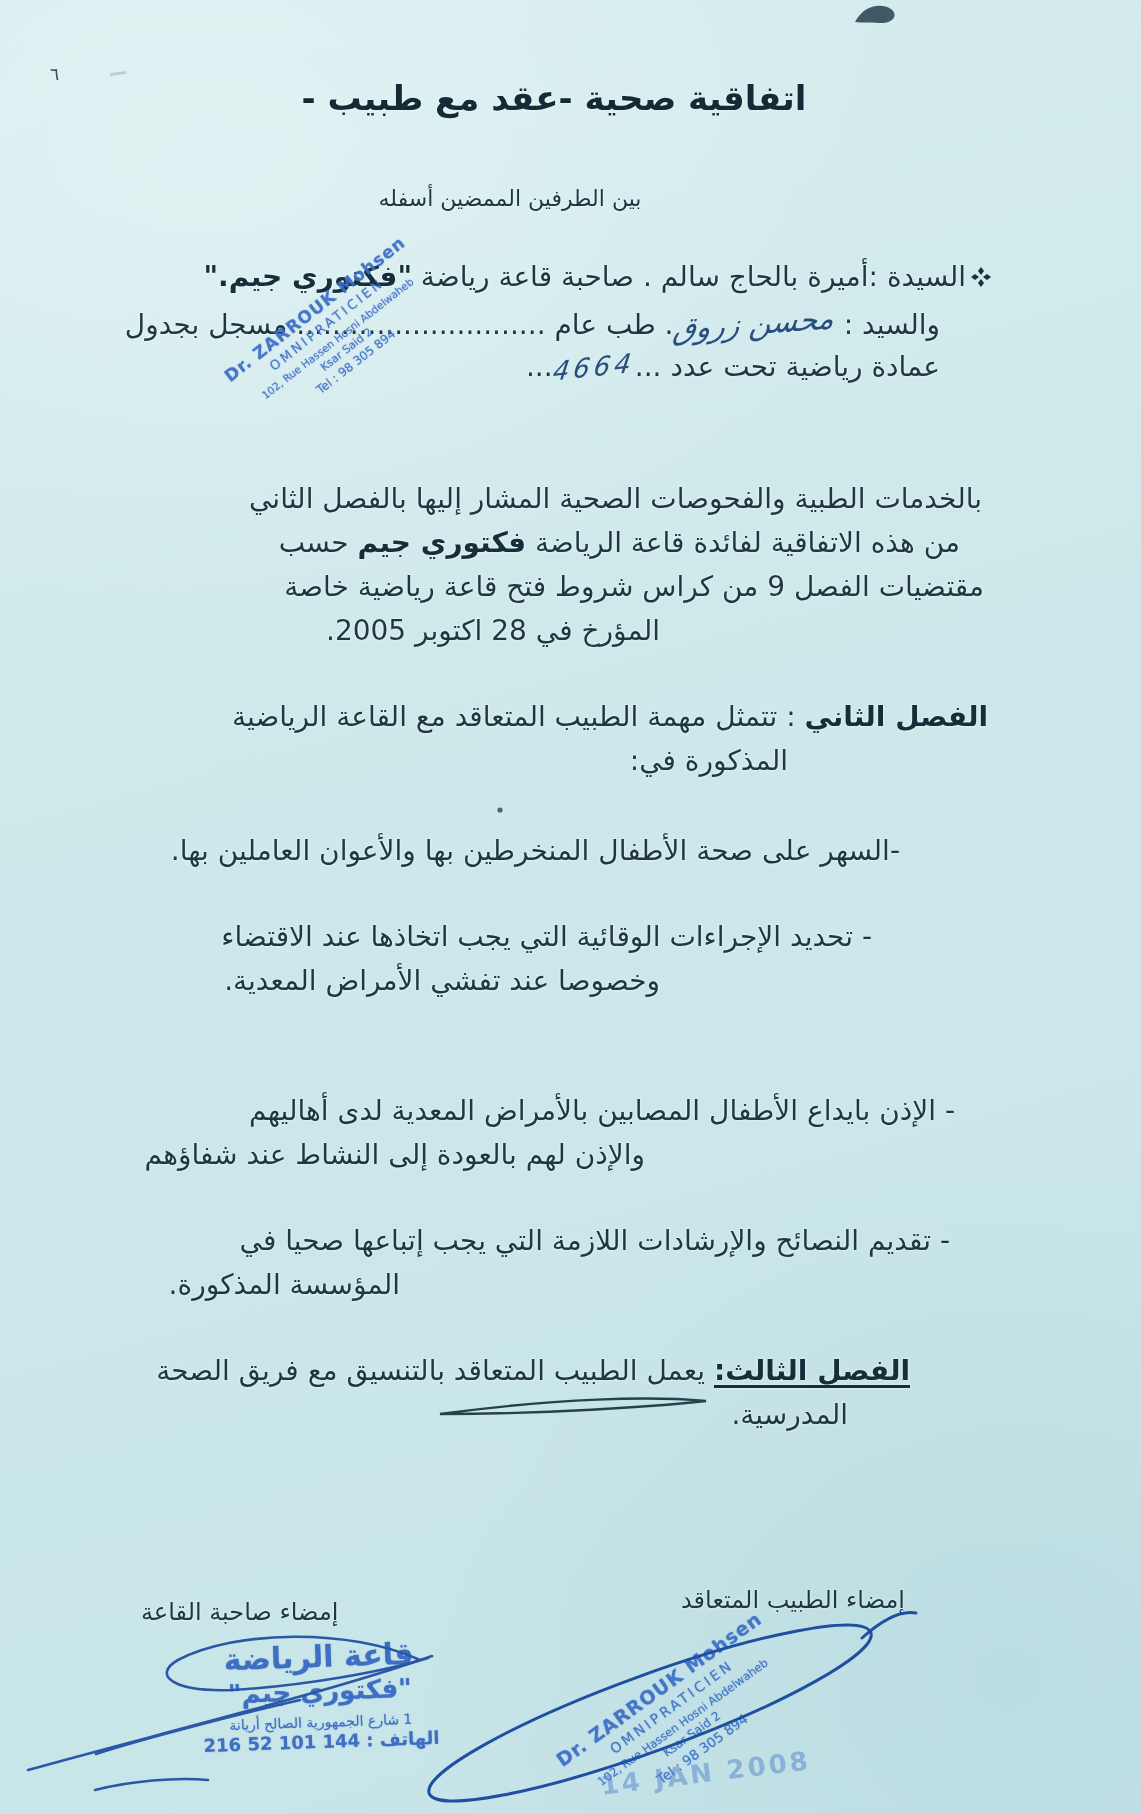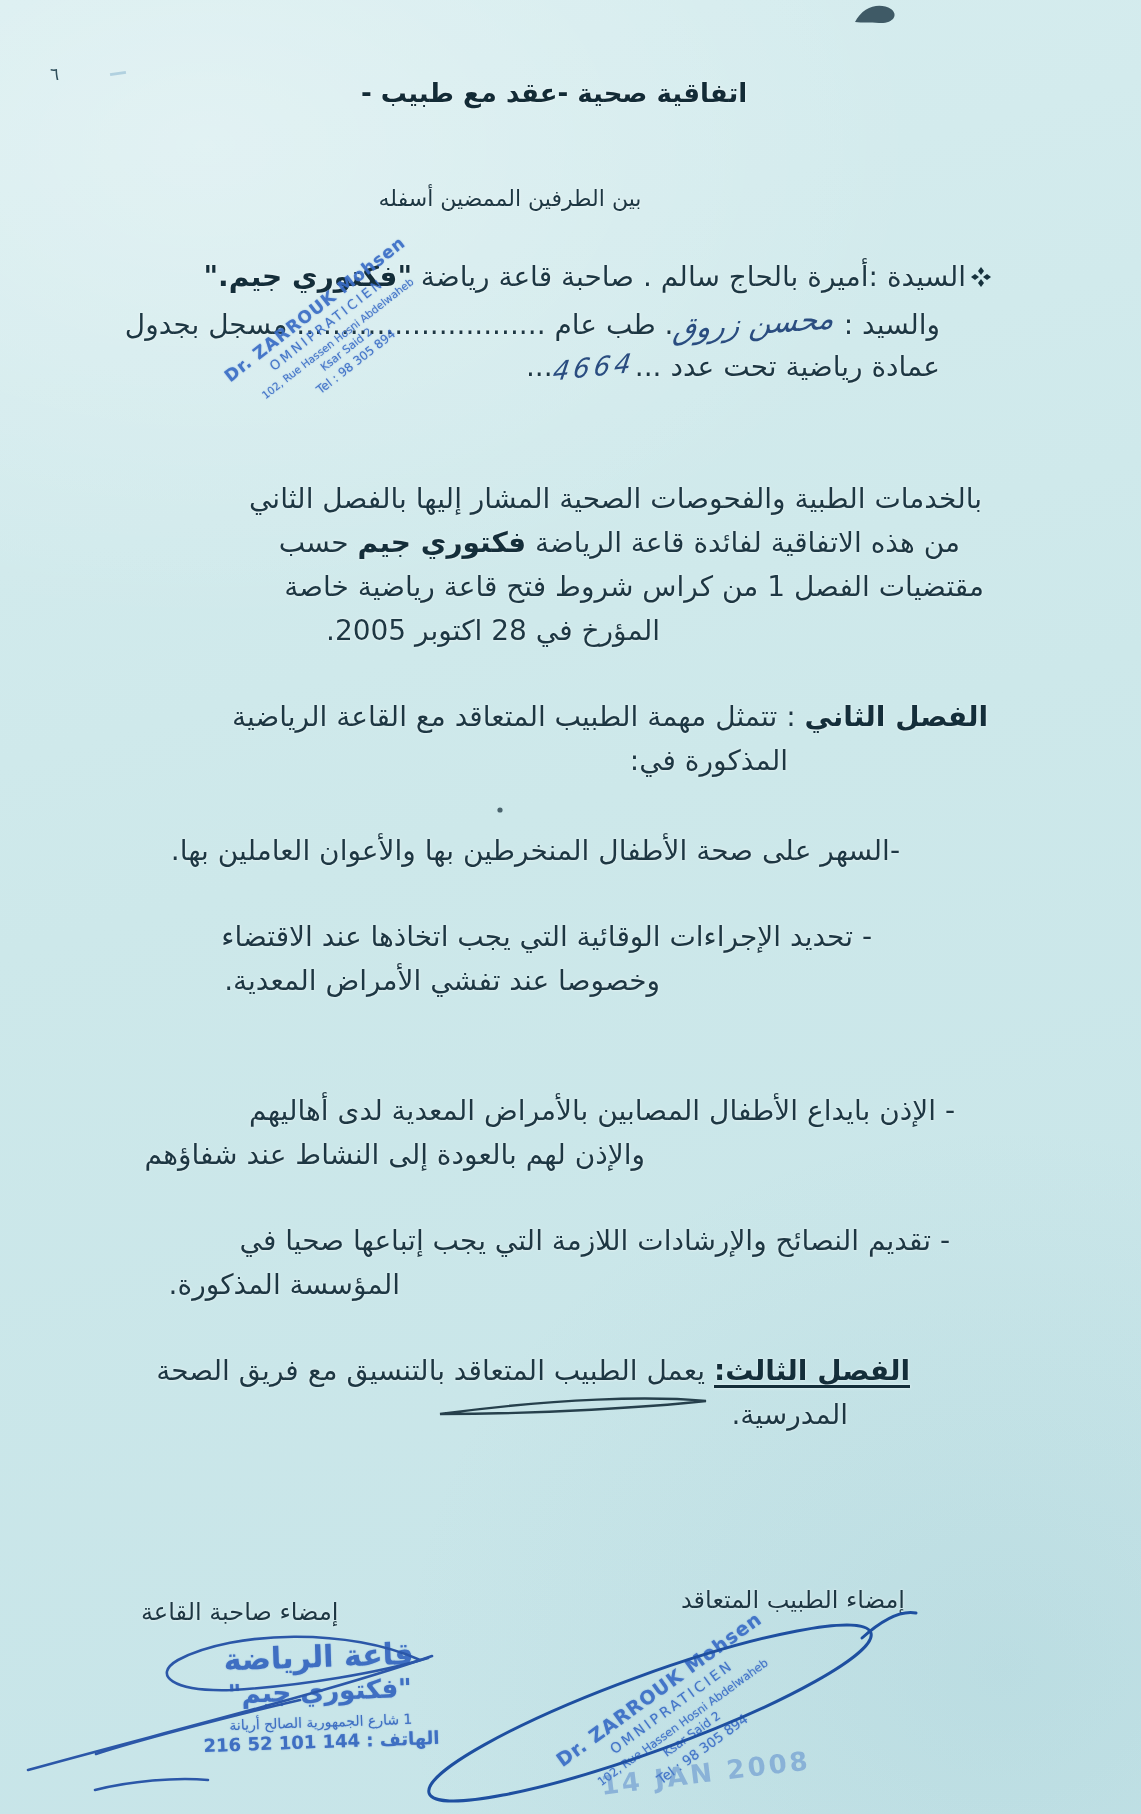--- a/index.html
+++ b/index.html
@@ -7,21 +7,21 @@
        font-family:"DejaVu Sans",sans-serif;}
   .page{position:absolute;inset:0;
     background:
       radial-gradient(1200px 800px at 18% 8%, rgba(255,255,255,.30), transparent 60%),
       radial-gradient(1000px 900px at 88% 92%, rgba(140,190,200,.20), transparent 60%),
       linear-gradient(165deg,#d7edef 0%,#cde8ea 45%,#c6e4e8 100%);}
   .line{position:absolute;direction:rtl;white-space:nowrap;font-size:28px;
         color:#1d3743;text-shadow:0 0 3px rgba(255,255,255,.75);}
   .line b{font-weight:700;color:#142e3a;}
   .center{text-align:center;}
-  .title{font-size:26px;font-weight:700;color:#132b36;letter-spacing:.5px;}
+  .title{font-size:34px;font-weight:700;color:#132b36;letter-spacing:.5px;}
   .subtitle{font-size:22px;}
   .hand{display:inline-block;font-style:italic;color:#2a4d80;
         transform:rotate(-4deg) skewX(-10deg);text-shadow:none;font-size:30px;}
   .hand-num{display:inline-block;font-style:italic;color:#2a4d80;
         transform:rotate(-6deg) skewX(-14deg);text-shadow:none;font-size:26px;letter-spacing:4px;}
   .underlined{text-decoration:underline;text-decoration-thickness:2.5px;text-underline-offset:5px;}
   .stamp{position:absolute;color:#3a6dc6;text-align:center;line-height:1.15;
          text-shadow:0 0 1.5px rgba(58,109,198,.55);opacity:.93;}
   .stamp .s1{font-weight:700;letter-spacing:1px;}
   .stamp .s2{letter-spacing:3px;}
@@ -81,21 +81,21 @@
     <div class="s2">OMNIPRATICIEN</div>
     <div class="s3">102, Rue Hassen Hosni Abdelwaheb</div>
     <div class="s4">Ksar Said 2</div>
     <div class="s5">Tel : 98 305 894</div>
   </div>
 
   <div class="line" style="top:482px;right:159px;">بالخدمات الطبية والفحوصات الصحية المشار إليها بالفصل الثاني</div>
   <div class="line" style="top:526px;right:181px;">
     <span>من هذه الاتفاقية لفائدة قاعة الرياضة  </span><b>فكتوري جيم</b><span> حسب</span>
   </div>
-  <div class="line" style="top:570px;right:157px;">مقتضيات الفصل 1 من كراس شروط فتح قاعة رياضية خاصة</div>
+  <div class="line" style="top:570px;right:157px;">مقتضيات الفصل 9 من كراس شروط فتح قاعة رياضية خاصة</div>
   <div class="line" style="top:614px;right:481px;">المؤرخ في 28 اكتوبر 2005.</div>
 
   <div class="line" style="top:700px;right:153px;">
     <b>الفصل الثاني</b><span> : تتمثل مهمة الطبيب المتعاقد مع القاعة الرياضية</span>
   </div>
   <div class="line" style="top:744px;right:353px;">المذكورة في:</div>
 
   <div class="line" style="top:834px;right:241px;">-السهر على صحة الأطفال المنخرطين بها والأعوان العاملين بها.</div>
   <div class="line" style="top:920px;right:269px;">- تحديد الإجراءات الوقائية التي يجب اتخاذها عند الاقتضاء</div>
   <div class="line" style="top:964px;right:481px;">وخصوصا عند تفشي الأمراض المعدية.</div>

